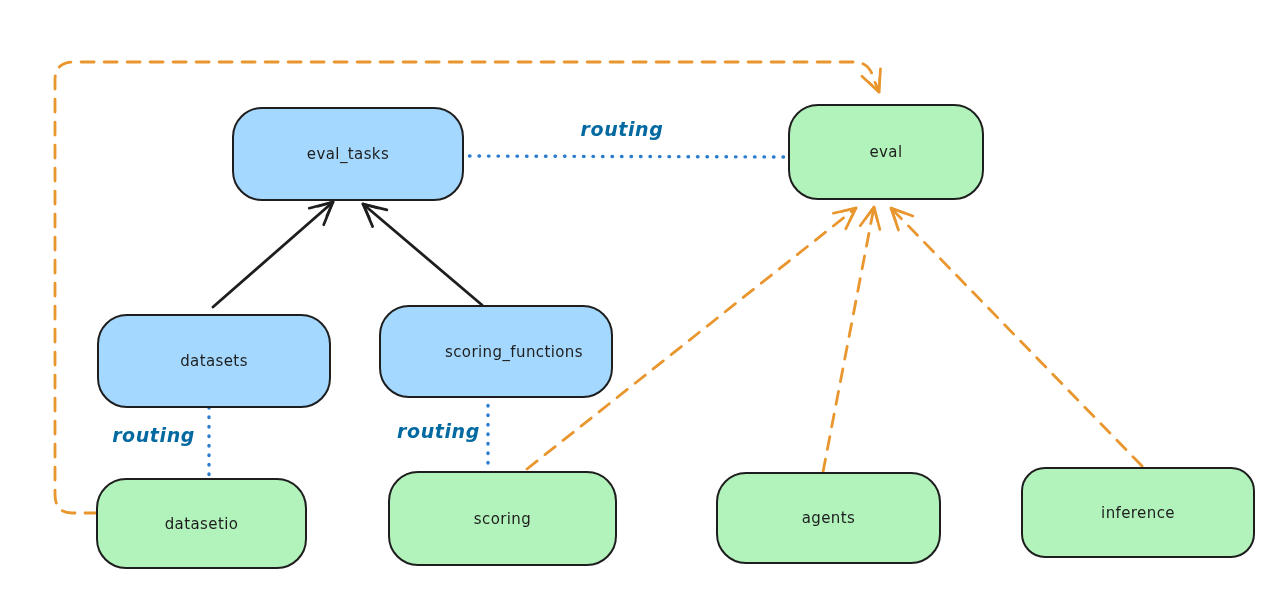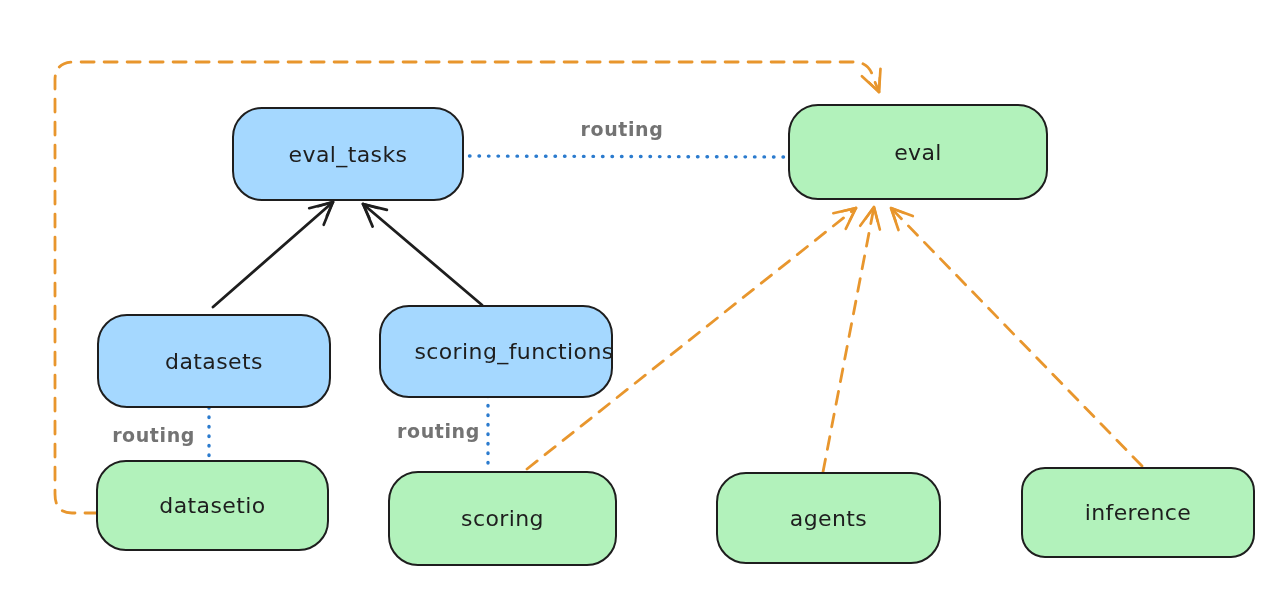--- a/index.html
+++ b/index.html
@@ -25,32 +25,33 @@
   .node {
     position: absolute;
     z-index: 2;
     border: 2.6px solid #1e1e1e;
     border-radius: 30px;
     display: flex;
     align-items: center;
     justify-content: center;
     box-sizing: border-box;
     color: #1e1e1e;
-    font-size: 22px;
+    font-size: 15px;
     letter-spacing: 0.4px;
   }
   .node.registry { background: #a5d8ff; }
   .node.api      { background: #b2f2bb; }
   .edge-label {
     position: absolute;
     z-index: 3;
-    color: #737373;
+    color: #0369a1;
     font-size: 19px;
     font-weight: bold;
     letter-spacing: 0.6px;
+    font-style: italic;
   }
   .edge-label.center { text-align: center; }
   .edge-label.right  { text-align: right; }
 </style>
 </head>
 <body>
 
 <div class="canvas">
 
   <svg class="edge-layer" width="1280" height="596" viewBox="0 0 1280 596" xmlns="http://www.w3.org/2000/svg">
@@ -75,33 +76,33 @@
     <path d="M 98 513 L 72 513 Q 55 513 55 494 L 55 80 Q 55 62 74 62 L 854 62 Q 869 62 873 77 L 879 92" fill="none" stroke="#e8962d" stroke-width="2.8" stroke-dasharray="13 10" stroke-linecap="round" marker-end="url(#mOrange)"></path>
     <path d="M 527 469 L 856 208" fill="none" stroke="#e8962d" stroke-width="2.8" stroke-dasharray="13 10" stroke-linecap="round" marker-end="url(#mOrange)"></path>
     <path d="M 823 472 L 874 207" fill="none" stroke="#e8962d" stroke-width="2.8" stroke-dasharray="13 10" stroke-linecap="round" marker-end="url(#mOrange)"></path>
     <path d="M 1142 466 L 891 208" fill="none" stroke="#e8962d" stroke-width="2.8" stroke-dasharray="13 10" stroke-linecap="round" marker-end="url(#mOrange)"></path>
   </svg>
 
   <div class="node registry" style="left:232px; top:107px; width:232px; height:94px;">
     <span>eval_tasks</span>
   </div>
 
-  <div class="node api" style="left:788px; top:104px; width:260px; height:96px;text-align:right;">
+  <div class="node api" style="left:788px; top:104px; width:196px; height:96px;text-align:right;">
     <span>eval</span>
   </div>
 
   <div class="node registry" style="left:97px; top:306px; width:234px; height:94px;margin-top:8px;">
     <span>datasets</span>
   </div>
 
   <div class="node registry" style="left:379px; top:305px; width:234px; height:93px;padding-left:36px;">
     <span>scoring_functions</span>
   </div>
 
-  <div class="node api" style="left:96px; top:460px; width:233px; height:91px;">
+  <div class="node api" style="left:96px; top:478px; width:211px; height:91px;">
     <span>datasetio</span>
   </div>
 
   <div class="node api" style="left:388px; top:471px; width:229px; height:95px;">
     <span>scoring</span>
   </div>
 
   <div class="node api" style="left:716px; top:472px; width:225px; height:92px;justify-content:center;">
     <span>agents</span>
   </div>

